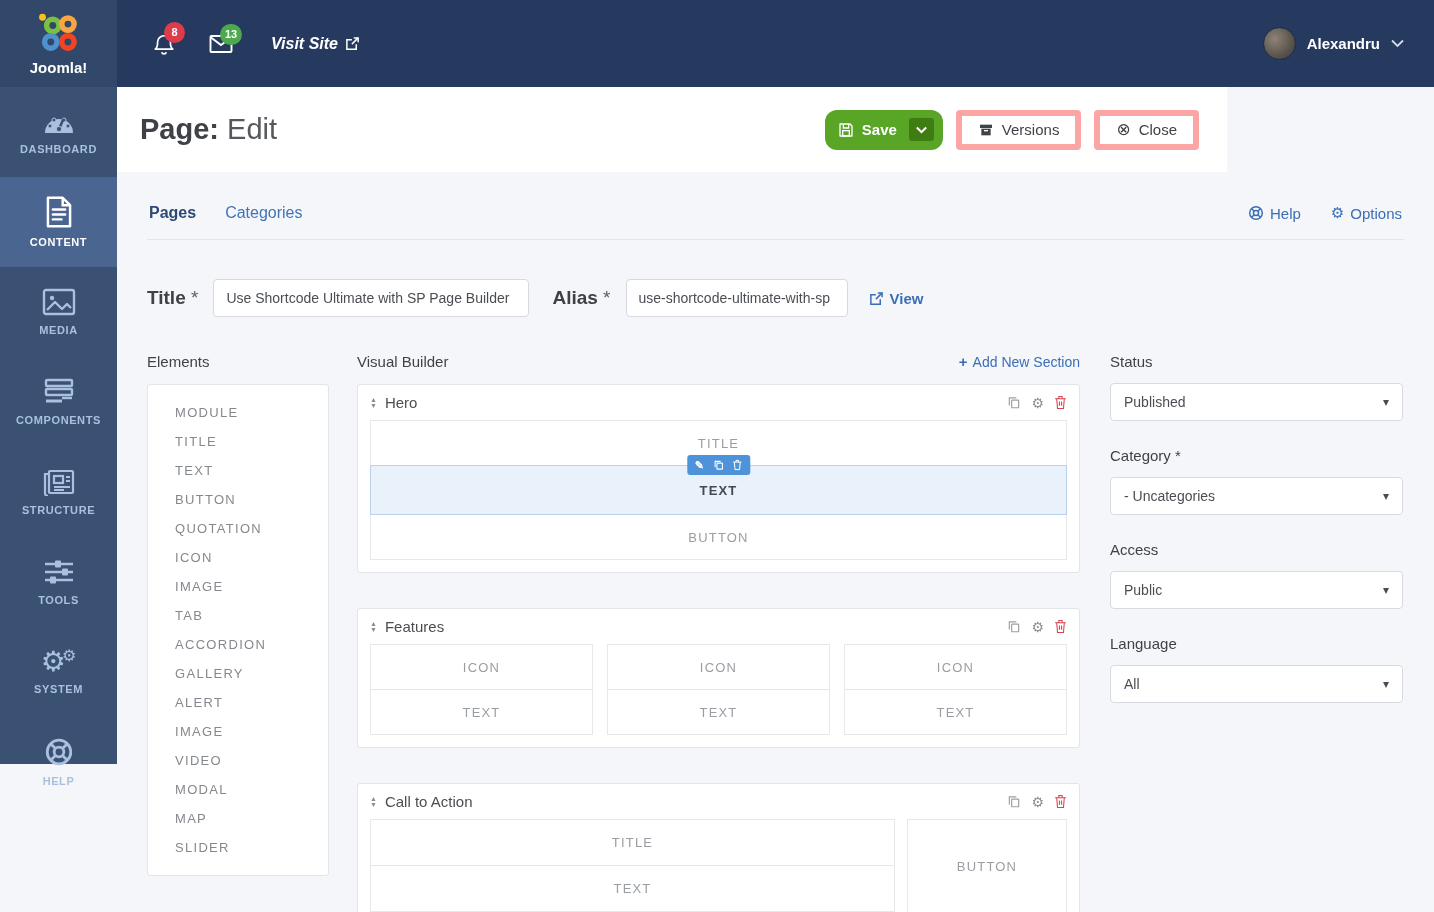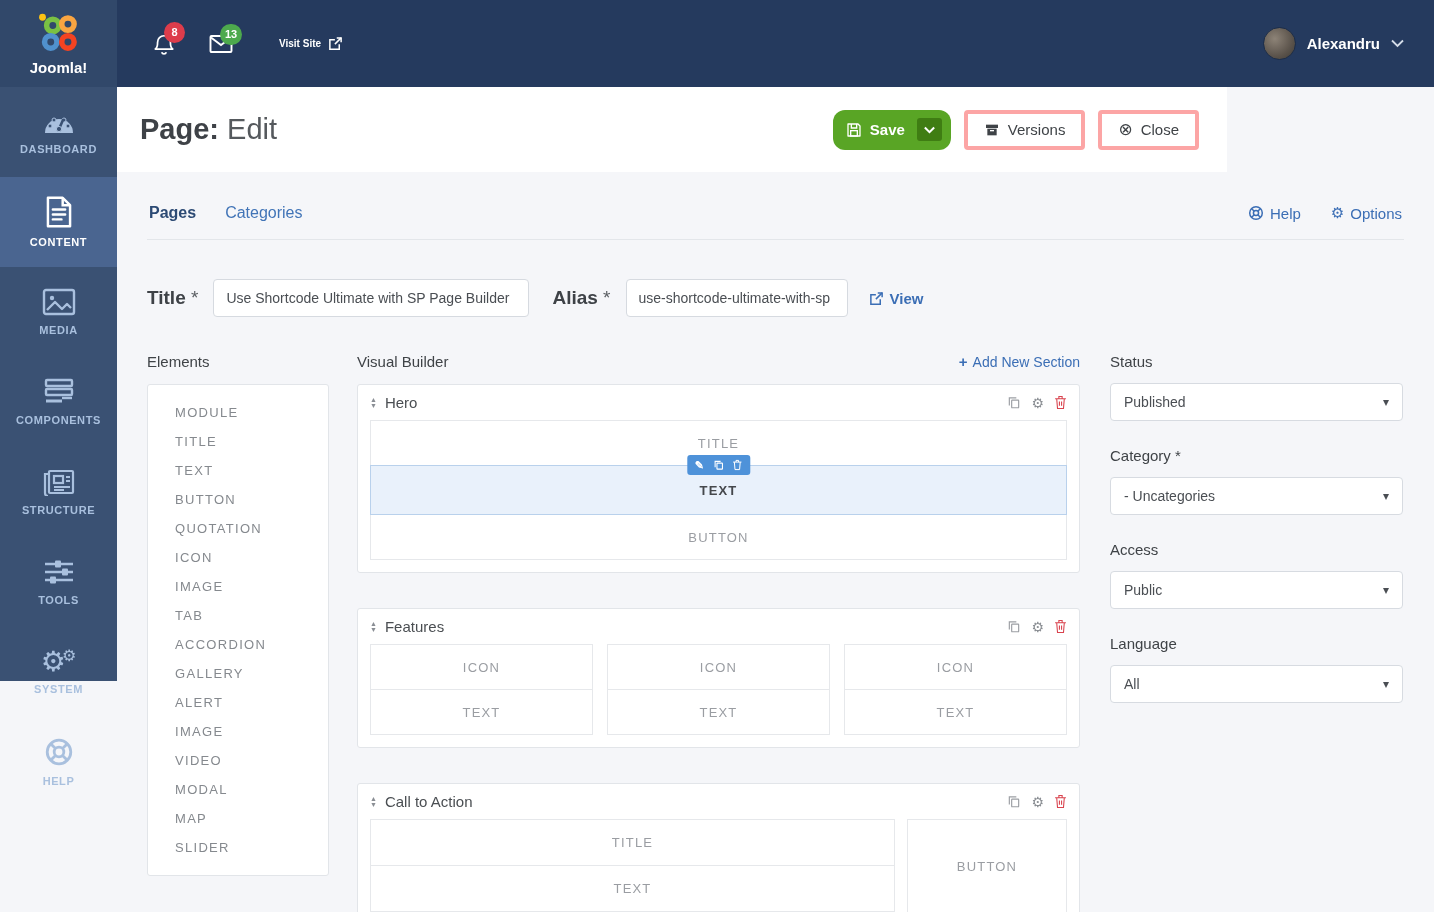--- a/index.html
+++ b/index.html
@@ -4,51 +4,51 @@
 <style>
   * { box-sizing: border-box; }
   html,body { margin:0; padding:0; }
   body {
     width:1434px; height:912px; overflow:hidden; position:relative;
     font-family:"Liberation Sans", sans-serif; background:#F5F6F9;
   }
   svg { display:block; }
 
   
-  .sidebar { position:absolute; left:0; top:0; width:117px; height:681px; background:#3A5173; z-index:5; }
+  .sidebar { position:absolute; left:0; top:0; width:117px; height:764px; background:#3A5173; z-index:5; }
   .logo-block { height:87px; background:#31486A; display:flex; flex-direction:column; align-items:center; justify-content:center; gap:4px; }
   .logo-text { color:#fff; font-weight:bold; font-size:15px; }
   .nav-item { height:90px; display:flex; flex-direction:column; align-items:center; justify-content:center; gap:8px; cursor:pointer; }
   .nav-item.active { background:#4A6590; }
   .nav-label { color:#A9C0DE; font-size:11px; font-weight:bold; letter-spacing:.6px; display:flex; align-items:center; gap:5px; }
   .nav-item.active .nav-label { color:#FFFFFF; }
   .nav-icon svg { stroke:#A9C0DE; }
   .nav-item.active .nav-icon svg { stroke:#FFFFFF; }
   .nav-badge { background:#E9A13B; color:#fff; font-size:10px; font-weight:bold; min-width:17px; height:17px; border-radius:9px; display:flex; align-items:center; justify-content:center; padding:0 4px; }
 
   
   .topbar { position:absolute; left:117px; top:0; width:1317px; height:87px; background:#253A5E; display:flex; align-items:center; padding:0 30px 0 36px; }
   .tb-icon { position:relative; margin-right:34px; cursor:pointer; }
   .tb-badge { position:absolute; top:-10px; left:11px; min-width:21px; height:21px; border-radius:11px; color:#fff; font-size:11px; font-weight:bold; display:flex; align-items:center; justify-content:center; padding:0 5px; }
   .tb-badge.red { background:#DD3C4B; }
   .tb-badge.green { background:#4DA94D; }
-  .visit-site { color:#fff; font-size:10px; font-weight:bold; display:flex; align-items:center; gap:7px; margin-left:12px; cursor:pointer; }
+  .visit-site { color:#fff; font-size:16px; font-weight:bold; display:flex; align-items:center; gap:7px; margin-left:4px; cursor:pointer;font-style:italic; }
   .tb-right { margin-left:auto; display:flex; align-items:center; gap:11px; cursor:pointer; }
   .avatar { width:33px; height:33px; border-radius:50%; background:radial-gradient(circle at 35% 35%, #8d8377, #5c544c 60%, #3e3a34); border:1px solid #1c2d49; }
   .user-name { color:#fff; font-size:15px; font-weight:bold; }
 
   
   .page-header { position:absolute; left:117px; top:87px; width:1110px; height:85px; background:#fff; display:flex; align-items:center; padding:0 28px 0 23px; }
   .page-title { font-size:29px; color:#55595D; }
   .page-title b { color:#3E4247; }
   .ph-actions { margin-left:auto; display:flex; align-items:center; gap:13px; }
   .btn { height:40px; border-radius:4px; display:flex; align-items:center; font-size:15px; cursor:pointer; }
   .btn-save { background:#59A525; color:#fff; font-weight:bold; padding:0 9px 0 13px; gap:8px;border-radius:12px; }
   .save-caret { width:25px; height:23px; background:#3F7D13; border-radius:3px; display:flex; align-items:center; justify-content:center; margin-left:4px; }
-  .btn-light { background:#fff; border:4px solid #fca5a5; color:#3F4347; padding:0 16px; gap:8px; }
+  .btn-light { background:#fff; border:6px solid #fca5a5; color:#3F4347; padding:0 16px; gap:8px; }
 
   
   .content { position:absolute; left:117px; top:172px; width:1317px; height:740px; padding:20px 30px 0; }
 
   .tabbar { display:flex; align-items:center; padding:12px 2px 17px; border-bottom:1px solid #E3E6EA; }
   .tab { font-size:16px; margin-right:29px; cursor:pointer; color:#4174B7; }
   .tab.active { color:#2C4A74; font-weight:bold; }
   .tabbar-right { margin-left:auto; display:flex; align-items:center; gap:30px; }
   .hdr-link { color:#3B6EB5; font-size:15px; display:flex; align-items:center; gap:6px; cursor:pointer; }
   .hdr-link .glyph { font-size:15px; }

